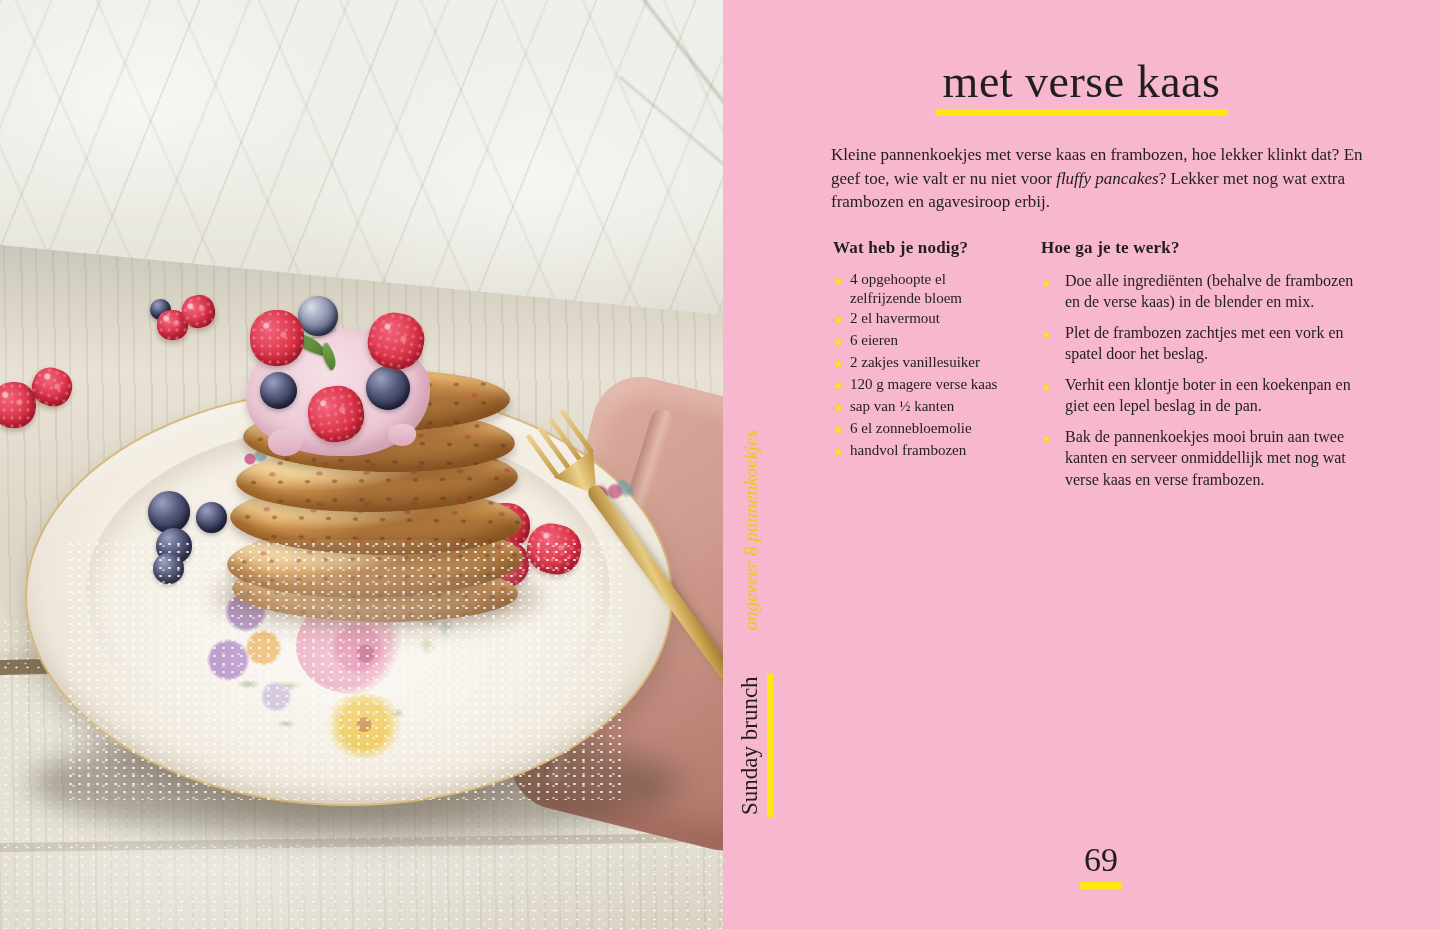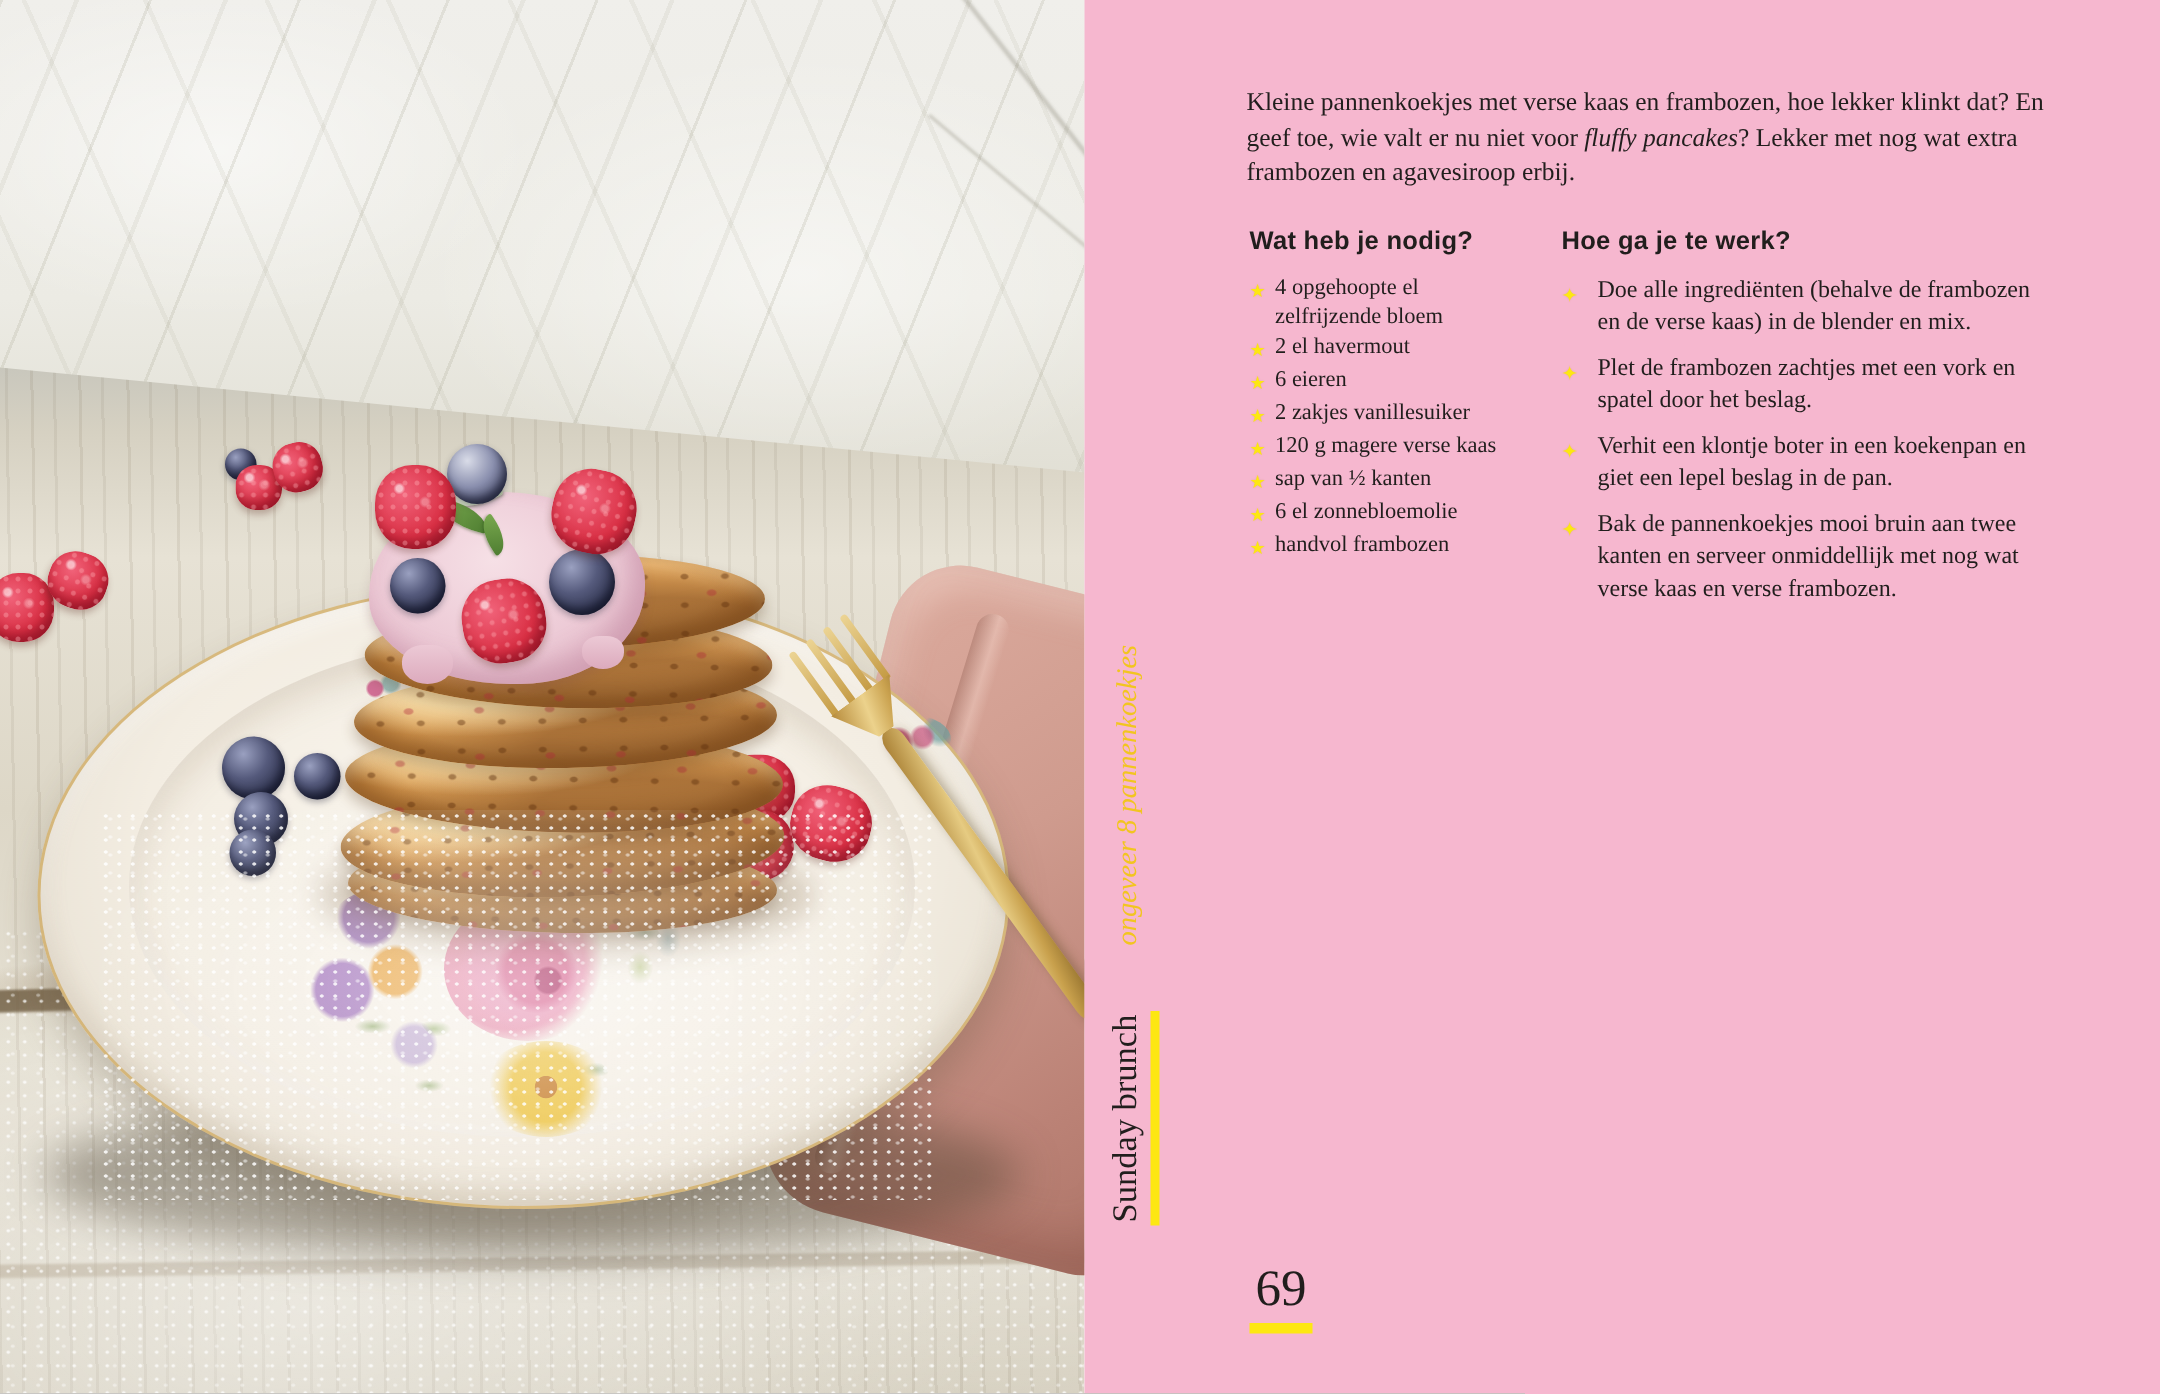--- a/index.html
+++ b/index.html
@@ -105,33 +105,33 @@
 
   
   .recipe{position:relative;flex:1;height:929px;background:var(--page-pink);overflow:hidden}
   .title{margin-top:56px;text-align:center}
   .t-line{display:block}
   .t-underline{display:inline-block;font-size:46px;line-height:1.14;letter-spacing:.5px;color:var(--ink);
     border-bottom:7px solid var(--accent-yellow);padding:0 8px 1px}
   .intro{width:536px;margin:27px 0 0 108px;font-size:17px;line-height:23.5px;color:var(--ink)}
   .intro em{font-style:italic}
   .cols{display:grid;grid-template-columns:180px 1fr;column-gap:28px;width:536px;margin:24px 0 0 110px}
-  .col h3{font-family:Liberation Sans, sans-serif;font-size:17px;font-weight:600;letter-spacing:.2px;margin:0 0 12px}
+  .col h3{font-family:Liberation Serif, serif;font-size:17px;font-weight:600;letter-spacing:.2px;margin:0 0 12px}
   .col ul{list-style:none}
   .col li{display:flex;align-items:flex-start}
   .bullet{flex:none;color:var(--accent-yellow);text-shadow:0 0 1px rgba(180,140,0,.35)}
   .ing li{font-size:15px;line-height:19px;margin-bottom:1px}
   .ing .bullet{width:17px;font-size:12px;padding-top:2px}
   .met li{font-size:16px;line-height:21.5px;margin-bottom:9px}
   .met .bullet{width:24px;font-size:13px;padding-top:3px}
   .vertical-label{position:absolute;left:50px;bottom:112px;transform:rotate(-90deg);transform-origin:0 100%;
     white-space:nowrap;display:flex;align-items:baseline;gap:44px}
   .v-cat{font-size:23px;color:var(--ink);border-bottom:6px solid var(--accent-yellow);padding:0 2px 4px}
   .v-yield{font-size:19px;font-style:italic;color:var(--yield-yellow)}
-  .page-number{position:absolute;left:110px;bottom:40px;width:536px;text-align:left}
+  .page-number{position:absolute;left:110px;bottom:40px;width:536px;text-align:center}
   .page-number span{display:inline-block;font-size:34px;line-height:1;color:var(--ink);
     border-bottom:7px solid var(--accent-yellow);padding:0 4px 5px}
 </style>
 </head>
 <body>
 
 <div class="page">
 
   <div class="photo">
     <div class="marble"></div>
@@ -226,20 +226,21 @@
     <div class="rb" style="left:250px;top:310px;width:54px;height:56px"></div>
     <div class="rb" style="left:368px;top:313px;width:56px;height:56px;transform:rotate(12deg)"></div>
     <div class="rb" style="left:308px;top:386px;width:56px;height:56px;transform:rotate(-8deg)"></div>
 
     <div class="sugar-plate"></div>
   </div>
 
   <div class="recipe">
 
     <div class="title">
+      <span class="t-line"><span class="t-underline">met verse kaas</span></span>
     </div>
 
     <p class="intro"><span>Kleine pannenkoekjes met verse kaas en frambozen, hoe lekker klinkt dat? En geef toe, wie valt er nu niet voor </span><em>fluffy pancakes</em><span>? Lekker met nog wat extra frambozen en agavesiroop erbij.</span></p>
 
     <div class="cols">
 
       <div class="col">
         <h3>Wat heb je nodig?</h3>
         <ul class="ing">
           <li>

